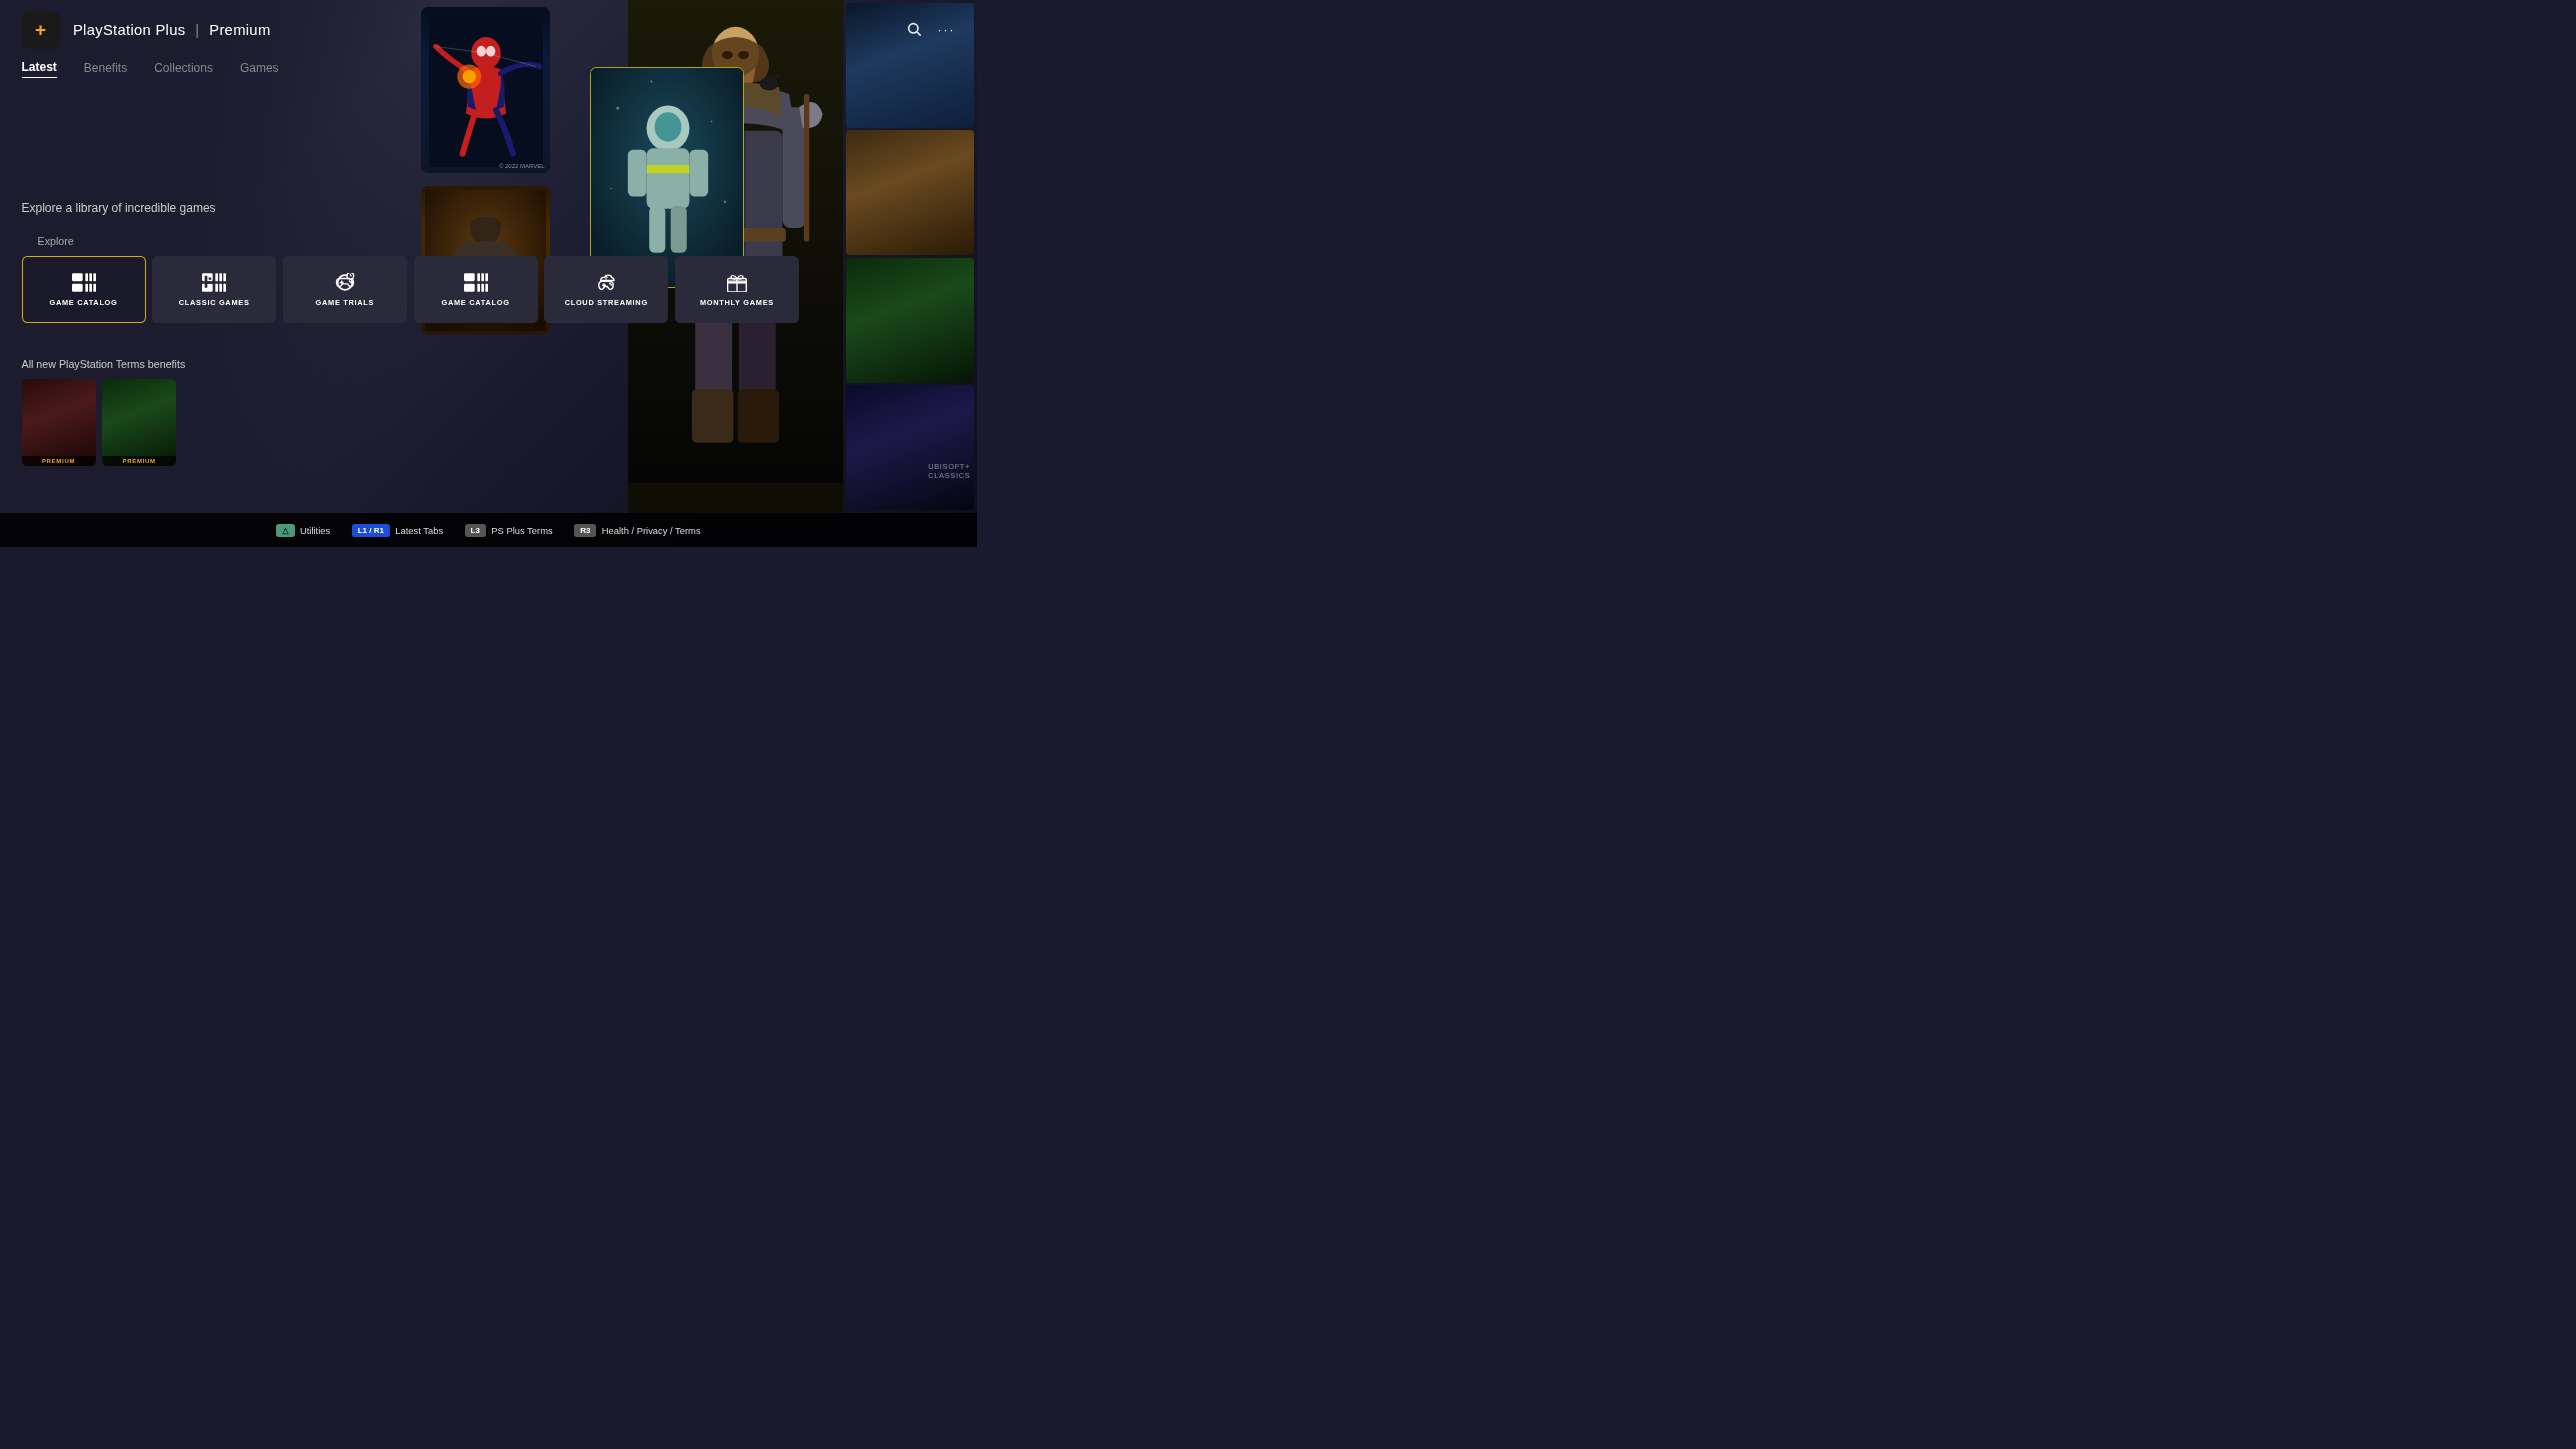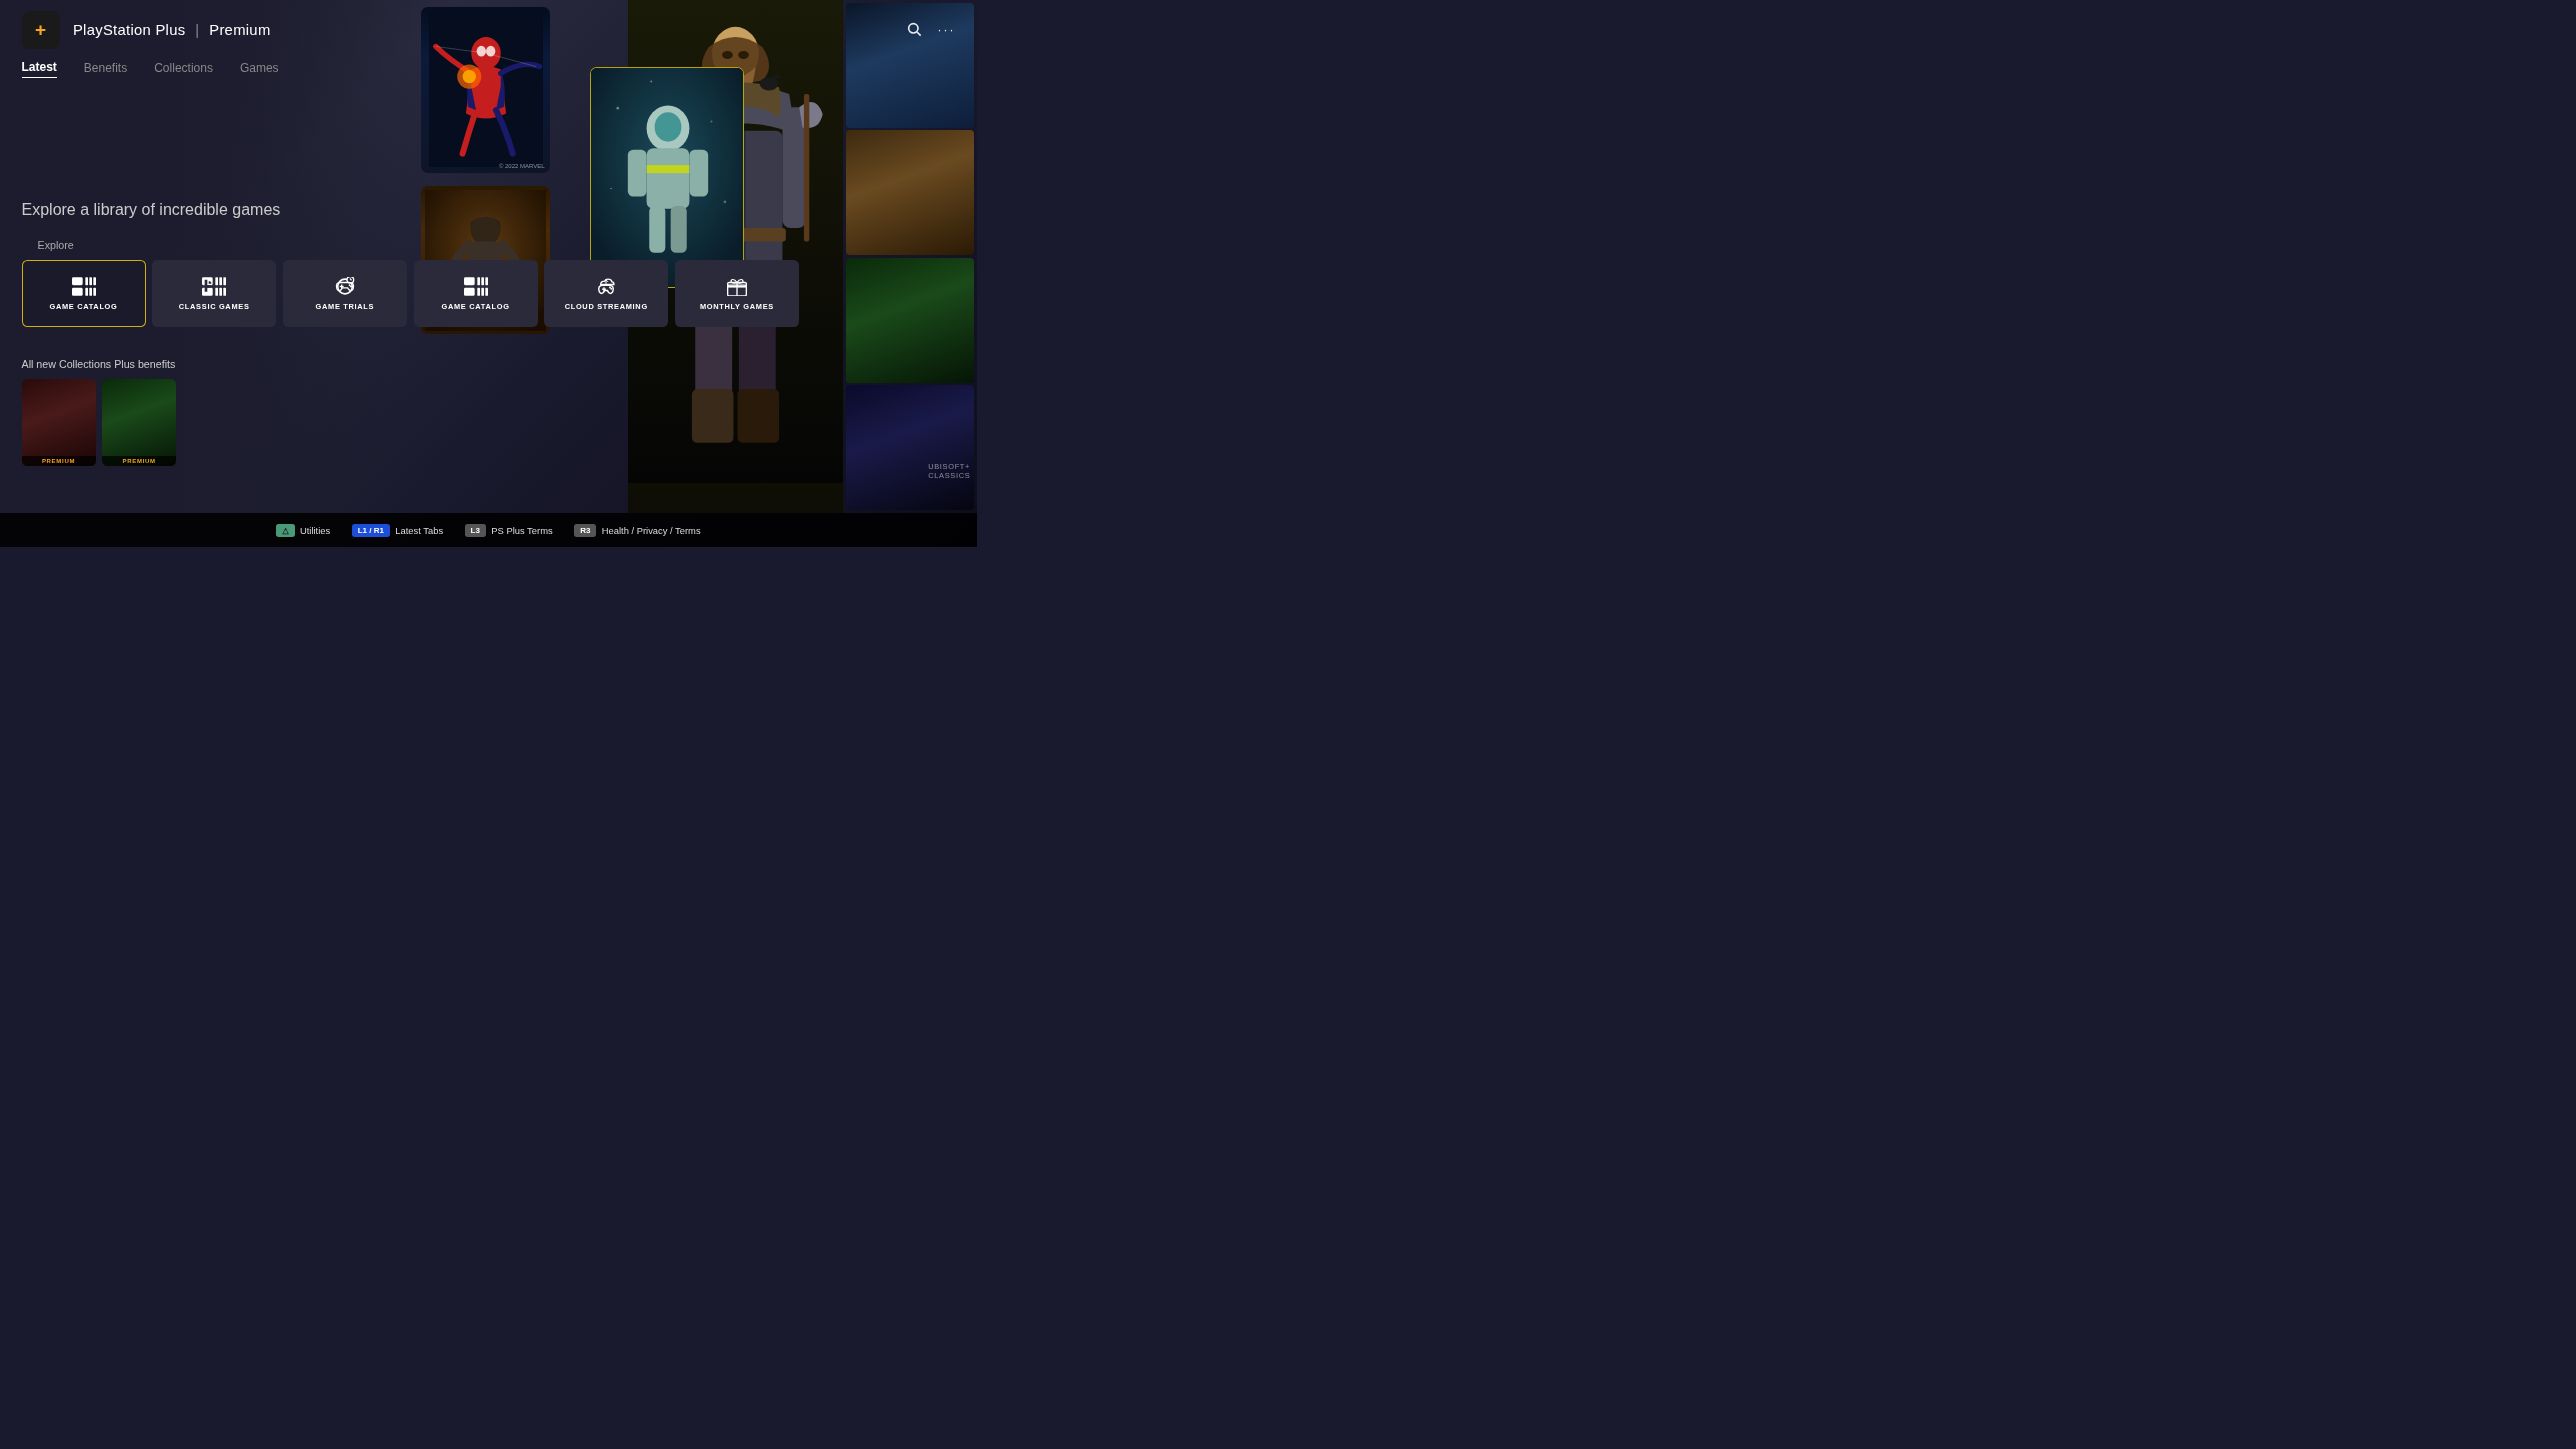--- a/index.html
+++ b/index.html
@@ -140,21 +140,21 @@
       font-size: 48px;
       font-weight: 800;
       color: white;
       line-height: 1.0;
       letter-spacing: -0.7px;
       text-transform: uppercase;
       margin-bottom: 13.4px;
     }
 
     .section-subtitle {
-      font-size: 16px;
+      font-size: 12px;
       color: #ccc;
       font-weight: 300;
       margin-bottom: 20px;
     }
 
     .explore-label {
       font-size: 10.7px;
       color: #aaa;
       margin-bottom: 9.4px;
       padding-left: 16px;
@@ -694,21 +694,21 @@
         <path d="M18 8 Q22 2 26 4 Q28 6 26 8 Q22 10 18 8Z" fill="none" stroke="white" stroke-width="1.8"></path>
         <line x1="4" y1="15" x2="32" y2="15" stroke="white" stroke-width="1"></line>
       </svg>
       <span class="btn-label">MONTHLY GAMES</span>
     </div>
 
   </div>
 </div>
 
 <div class="all-new-section">
-  <div class="all-new-label">All new Collections Plus benefits</div>
+  <div class="all-new-label">All new PlayStation Terms benefits</div>
   <div class="mini-cards">
     <div class="mini-card card-bg-4">
       <div class="mini-card-premium">PREMIUM</div>
     </div>
     <div class="mini-card card-bg-5">
       <div class="mini-card-premium">PREMIUM</div>
     </div>
   </div>
 </div>
 

